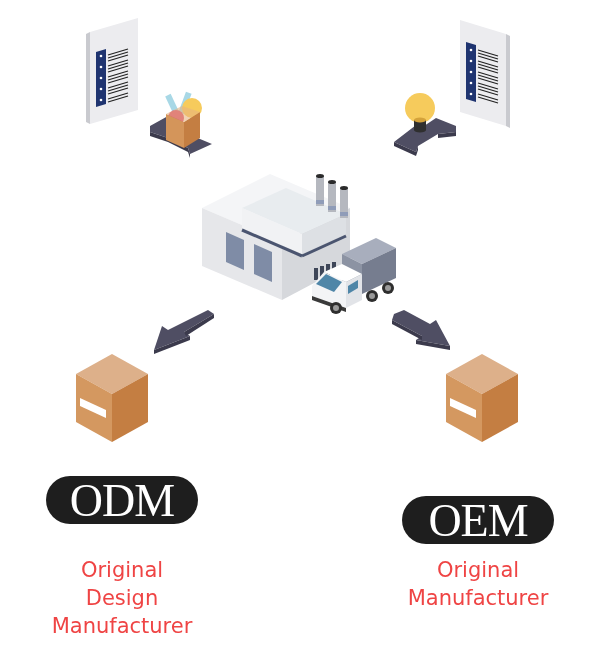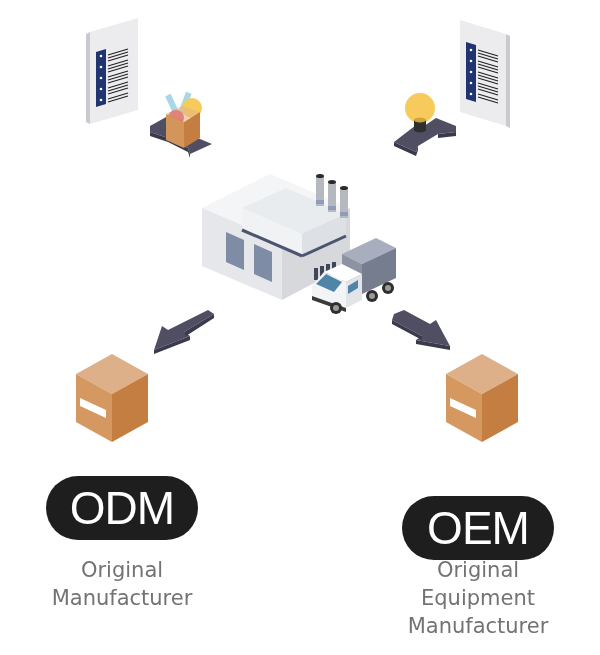--- a/index.html
+++ b/index.html
@@ -15,33 +15,33 @@
       font-family: "DejaVu Sans", sans-serif;
     }
     .abs { position: absolute; }
     svg { display: block; overflow: visible; }
 
     .pill {
       position: absolute;
       background: #1e1e1e;
       color: #ffffff;
       border-radius: 34px;
-      height: 64px;
+      height: 48px;
       display: flex;
       align-items: center;
       justify-content: center;
-      font-family: Liberation Sans, sans-serif;
+      font-family: Liberation Serif, serif;
       font-size: 46px;
       letter-spacing: -1px;
       font-weight: normal;
     }
     .caption {
       position: absolute;
       text-align: center;
-      color: #737373;
+      color: #ef4444;
       font-family: "DejaVu Sans", sans-serif;
       font-size: 21px;
       line-height: 28px;
       width: 200px;
     }
     .caption div { white-space: nowrap; }
   </style>
 </head>
 <body>
 
@@ -224,22 +224,22 @@
     <polygon points="2,22 38,42 38,90 2,70" fill="#d49860"></polygon>
     <polygon points="38,42 74,22 74,70 38,90" fill="#c47e42"></polygon>
     <polygon points="6,46 32,58 32,66 6,54" fill="#ffffff"></polygon>
   </svg>
 </div>
 
 <div class="pill" style="left:46px; top:476px; width:152px;">ODM</div>
 
 <div class="caption" style="left:22px; top:556px;">
   <div>Original</div>
+  <div>Design</div>
   <div>Manufacturer</div>
 </div>
 
 <div class="pill" style="left:402px; top:496px; width:152px;">OEM</div>
 
 <div class="caption" style="left:378px; top:556px;">
   <div>Original</div>
-  <div>Equipment</div>
   <div>Manufacturer</div>
 </div>
 
 </body></html>

